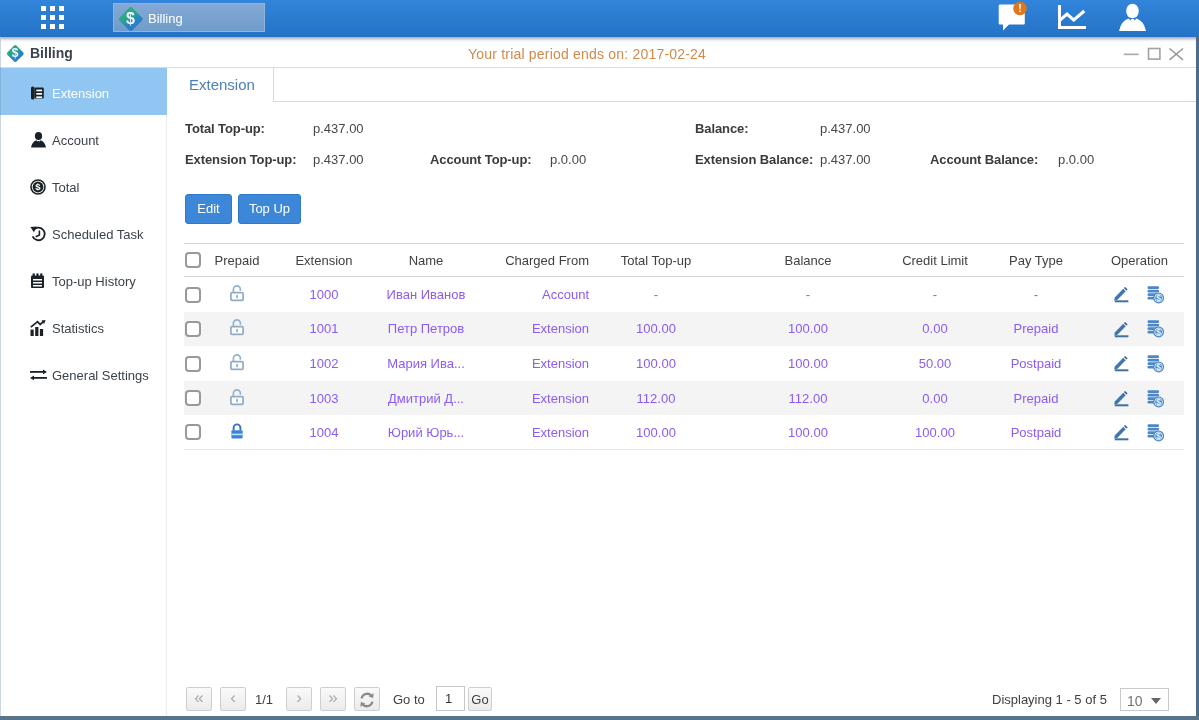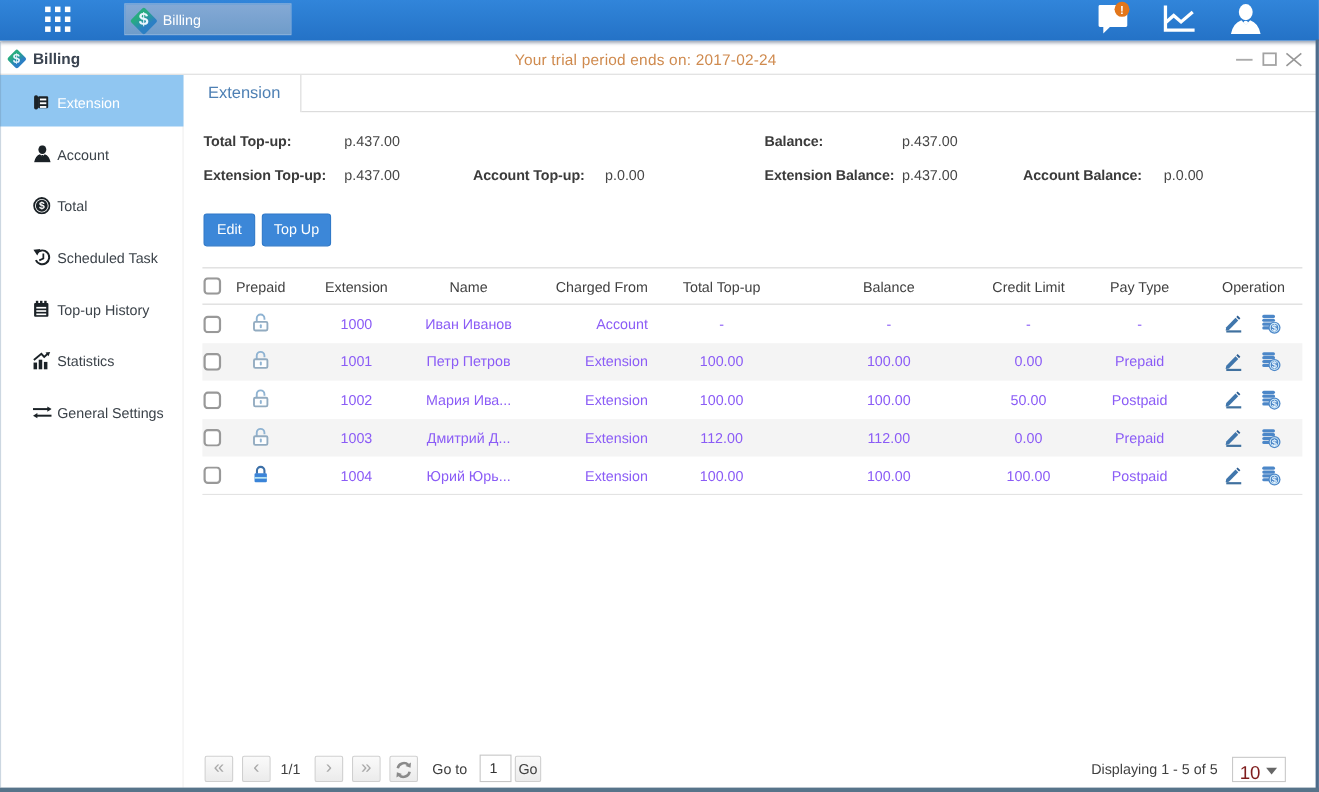--- a/index.html
+++ b/index.html
@@ -82,21 +82,21 @@
   .pgbtn{position:absolute;top:619px;width:26px;height:24px;background:linear-gradient(#fafafa,#ebebeb);
     border:1px solid #cfcfcf;box-sizing:border-box;border-radius:2px;color:#a9a9a9;
     text-align:center;font-size:17px;line-height:20px;}
   .pgtxt{position:absolute;font-size:13px;color:#3f3f3f;white-space:nowrap;}
   #goinput{position:absolute;left:269px;top:618px;width:29px;height:25px;border:1px solid #c6c6c6;
     box-sizing:border-box;background:#fff;font-size:13px;color:#333;text-align:left;padding-left:8px;line-height:24px;}
   #gobtn{position:absolute;left:301px;top:619px;width:24px;height:24px;background:linear-gradient(#fafafa,#ebebeb);
     border:1px solid #cfcfcf;box-sizing:border-box;border-radius:2px;color:#3f3f3f;text-align:center;font-size:13px;line-height:23px;}
   #pgselect{position:absolute;left:953px;top:620px;width:49px;height:23px;border:1px solid #c9c9c9;
     box-sizing:border-box;background:#fff;}
-  #pgselect .n{position:absolute;left:6px;top:4px;font-size:17px;color:#7f1d1d;}
+  #pgselect .n{position:absolute;left:6px;top:4px;font-size:14px;color:#737373;}
   #pgselect .tri{position:absolute;right:7px;top:9px;width:0;height:0;border-left:5px solid transparent;
     border-right:5px solid transparent;border-top:6px solid #666;}
 </style>
 </head>
 <body>
 <div id="app">
 
   <div id="topbar">
     <div id="gridicon">
         <i style="left: 0px; top: 0px;"></i>

